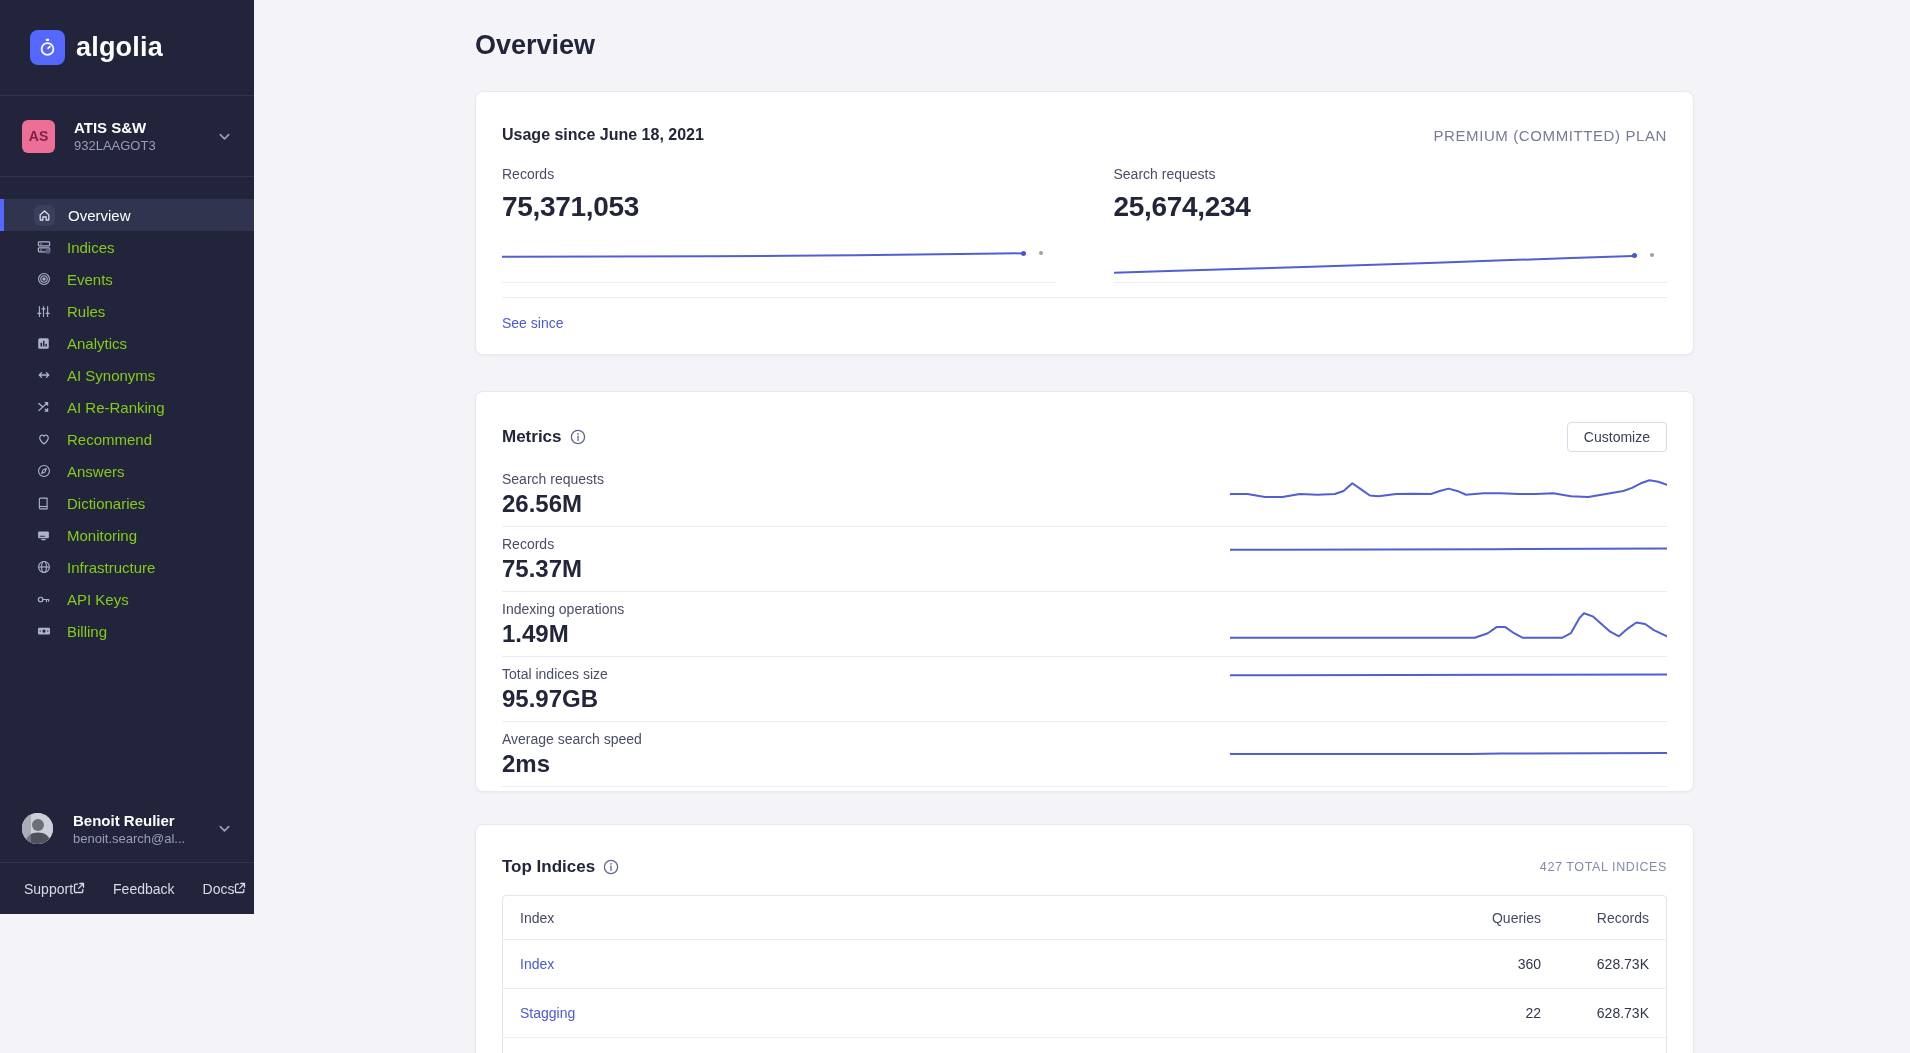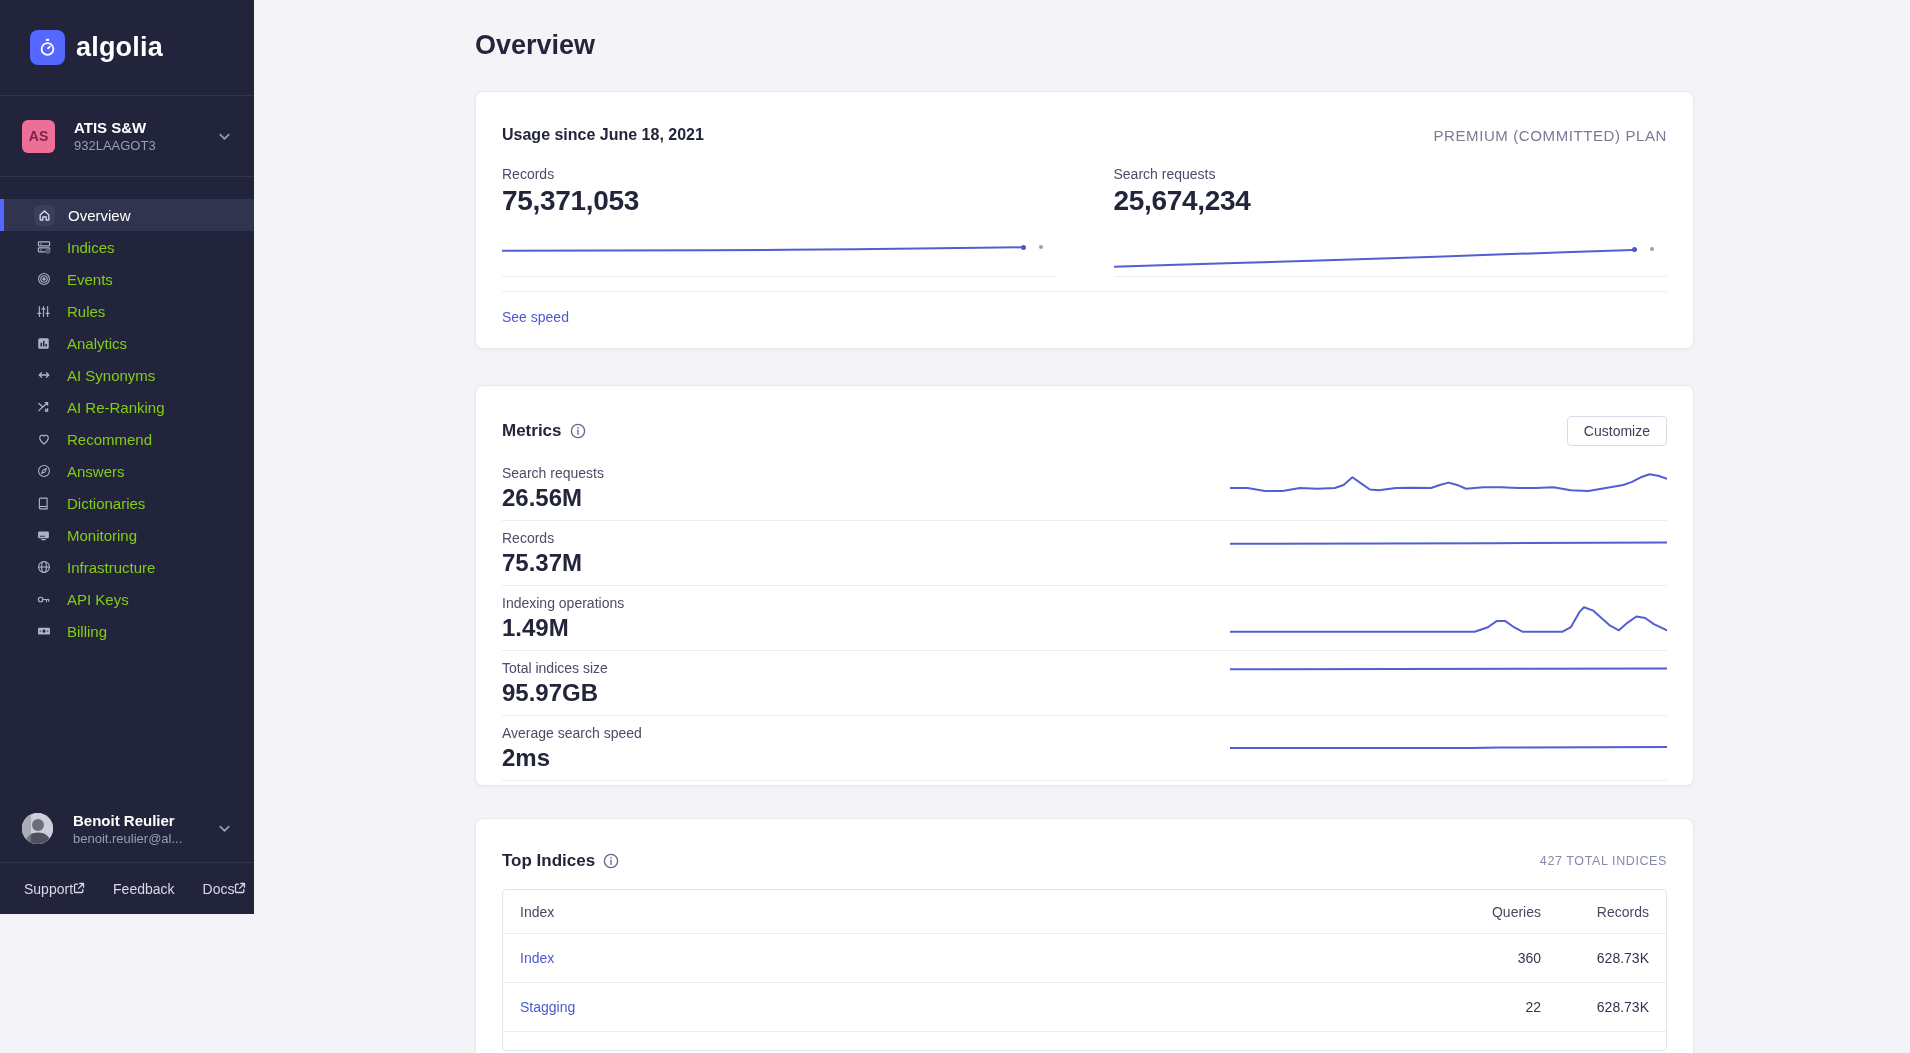--- a/index.html
+++ b/index.html
@@ -39,21 +39,21 @@
   .page-title { font-size:27px; font-weight:700; color:#23263b; }
 
   .card { background:#fff; border:1px solid #e8e8f0; border-radius:8px; box-shadow:0 1px 3px rgba(35,38,59,.05); }
   .card-1 { margin-top:30px; padding:26px 26px 22px 26px; }
   .card-head { display:flex; align-items:center; justify-content:space-between;margin-top:8px; }
   .card-title { font-size:16px; font-weight:700; color:#23263b; display:flex; align-items:center; gap:8px; }
   .plan-label { font-size:15px; color:#777b94; letter-spacing:.6px; font-weight:400; }
 
   .stats-row { display:grid; grid-template-columns:1fr 1fr; column-gap:58px; margin-top:22px; }
   .stat-label { font-size:14px; color:#494d66; }
-  .stat-value { font-size:28px; font-weight:700; color:#23263b; margin-top:3px; letter-spacing:-.3px; }
+  .stat-value { font-size:28px; font-weight:700; color:#23263b; margin-top:9px; letter-spacing:-.3px; }
   .spark-wrap { position:relative; height:52px; margin-top:8px; border-bottom:1px solid #ececf3; }
   .spark-wrap svg { position:absolute; left:0; top:0; width:calc(100% - 34px); height:50px; }
   .end-dot { position:absolute; width:5px; height:5px; border-radius:50%; background:#4a57c9; right:30px; }
   .ghost-dot { position:absolute; width:4px; height:4px; border-radius:50%; background:#9a9db6; right:13px; }
   .stat-0 .end-dot { top:20px; } .stat-0 .ghost-dot { top:20px; }
   .stat-1 .end-dot { top:22px; } .stat-1 .ghost-dot { top:22px; }
 
   .see-more-row { border-top:1px solid #ececf3; margin-top:14px; padding-top:16px; }
   .link { color:#4c59d0; font-size:14px; text-decoration:none; cursor:pointer; }
 
@@ -263,21 +263,21 @@
     <span class="user-avatar">
       <svg width="31" height="31" viewBox="0 0 31 31">
           <rect width="31" height="31" fill="#cdd0d8"></rect>
           <circle cx="16" cy="12" r="6" fill="#6b6f7a"></circle>
           <path d="M3 31 C4 22 10 19.5 16 19.5 C22 19.5 28 22 29 31 Z" fill="#4e525c"></path>
           <rect x="0" y="0" width="9" height="31" fill="#8d919b" opacity="0.55"></rect>
         </svg>
     </span>
     <span class="user-meta">
       <div class="user-name">Benoit Reulier</div>
-      <div class="user-email">benoit.reulier@al...</div>
+      <div class="user-email">benoit.search@al...</div>
     </span>
     <span class="chev">
       <svg width="15" height="15" viewBox="0 0 16 16" fill="none" stroke="currentColor" stroke-width="1.8" stroke-linecap="round" stroke-linejoin="round">
           <path d="M3.5 6 L8 10.5 L12.5 6"></path>
         </svg>
     </span>
   </div>
 
   <div class="side-footer">
     <a>
@@ -330,21 +330,21 @@
           <div class="spark-wrap">
             <svg viewBox="0 0 100 30" preserveAspectRatio="none">
                 <polyline points="0,25 12,23.8 25,22.6 38,21.5 50,20.2 62,19 75,17.6 88,16.2 100,15" fill="none" stroke="#525fd0" stroke-width="2" stroke-linecap="round" stroke-linejoin="round" vector-effect="non-scaling-stroke"></polyline>
               </svg>
             <span class="end-dot"></span>
               <span class="ghost-dot"></span>
           </div>
         </div>
       </div>
       <div class="see-more-row">
-        <a class="link">See speed</a>
+        <a class="link">See since</a>
       </div>
     </div>
 
     <div class="card card-2">
       <div class="card-head">
         <span class="card-title" style="font-size:17px;">
           <span>Metrics</span>
           <span class="info-icon">
             <svg width="16" height="16" viewBox="0 0 16 16" fill="none" stroke="currentColor" stroke-width="1.3">
                 <circle cx="8" cy="8" r="6.6"></circle>

